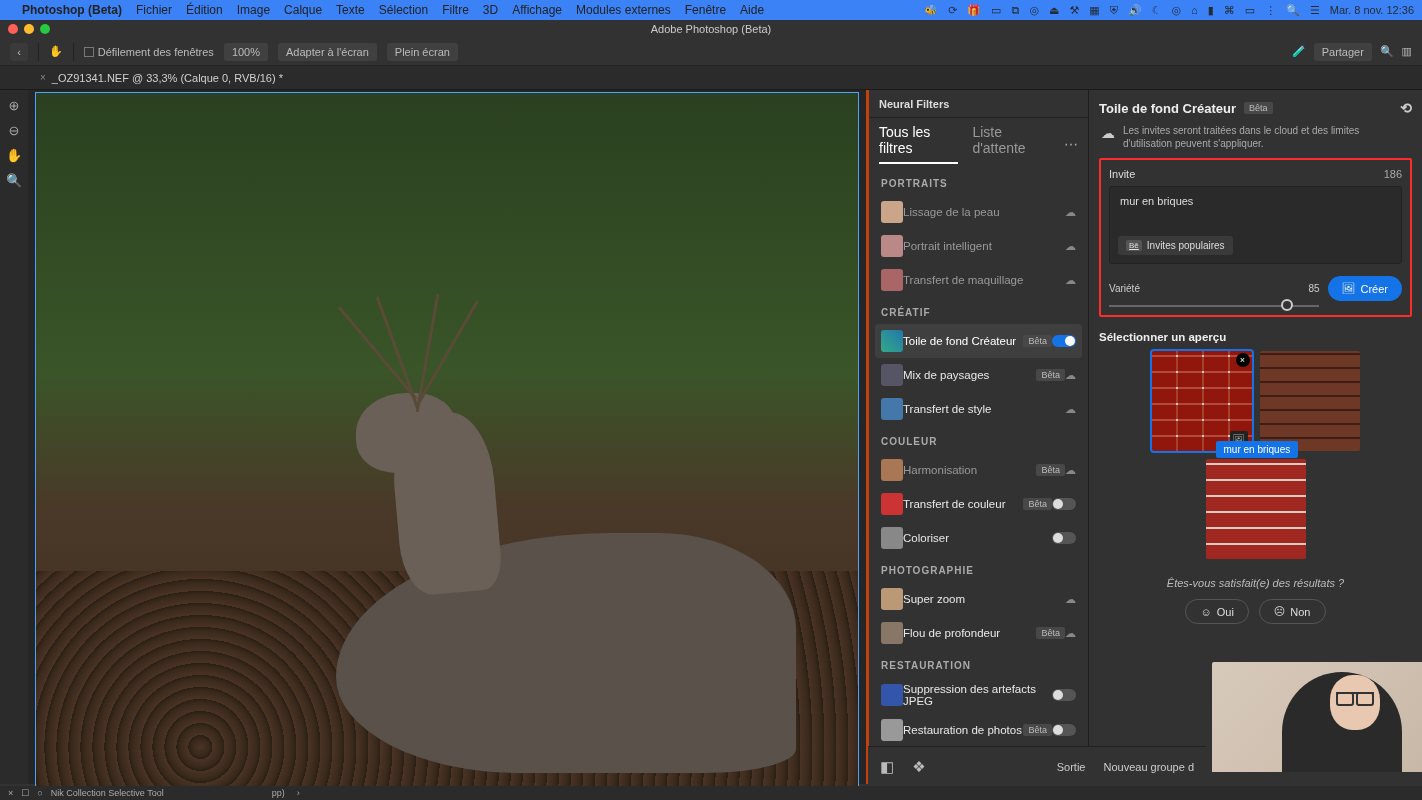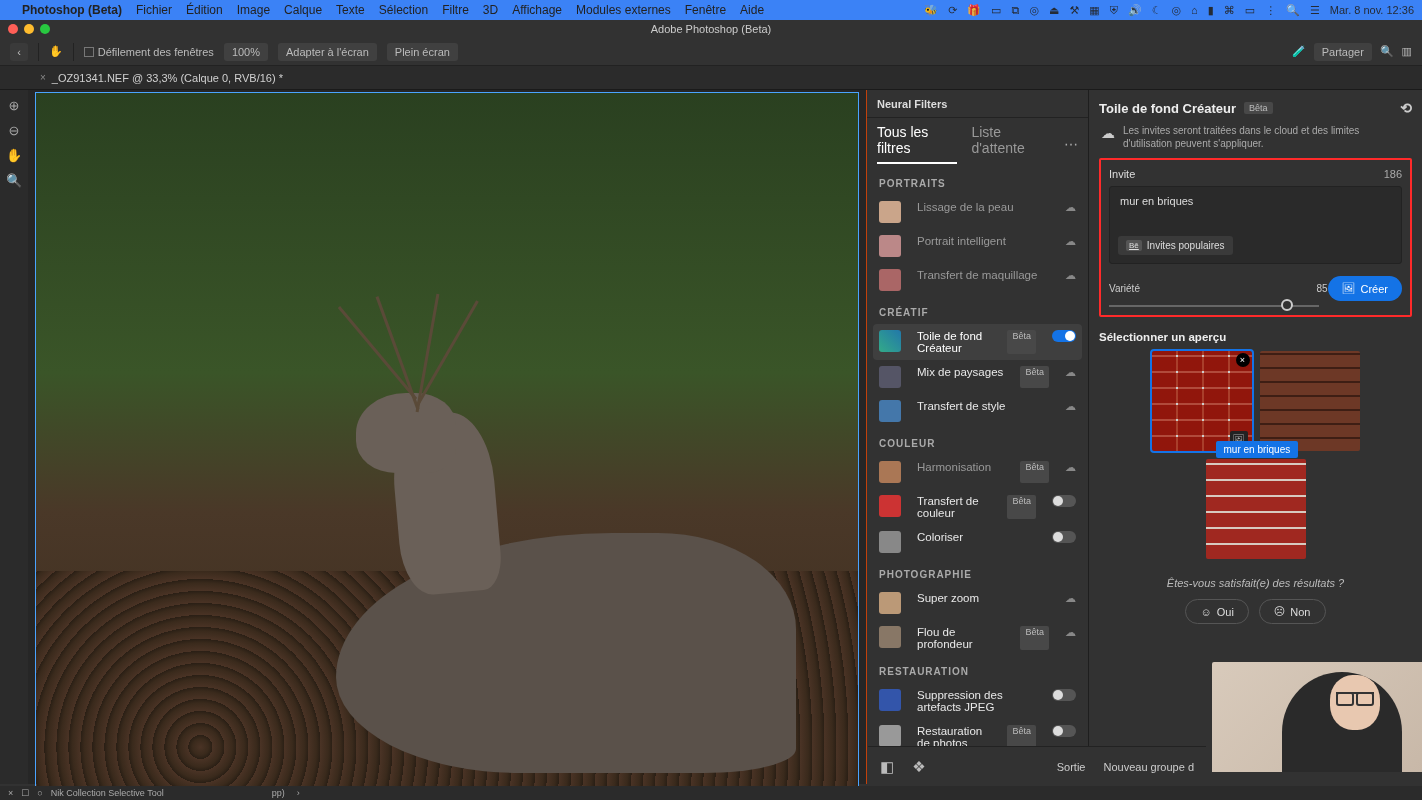--- a/index.html
+++ b/index.html
@@ -43,29 +43,29 @@
 .canvas .deer { position:absolute; left:200px; top:160px; width:560px; height:520px; }
 .canvas .body { position:absolute; bottom:0; right:0; width:460px; height:240px; background:#5a514a; border-radius:60% 30% 20% 40% / 60% 40% 10% 40%; }
 .canvas .neck { position:absolute; bottom:180px; left:160px; width:100px; height:180px; background:#6a6058; border-radius:40% 40% 20% 30%; transform:rotate(-5deg); }
 .canvas .head { position:absolute; bottom:300px; left:120px; width:100px; height:80px; background:#6a6058; border-radius:50% 40% 30% 40%; }
 .canvas .antler { position:absolute; bottom:360px; width:3px; height:120px; background:#5a4a38; }
 .canvas .antler.a1 { left:160px; transform:rotate(-20deg); } .canvas .antler.a2 { left:190px; transform:rotate(10deg); }
 .canvas .antler.a3 { left:140px; transform:rotate(-40deg); } .canvas .antler.a4 { left:210px; transform:rotate(30deg); }
 .canvas .ground { position:absolute; bottom:0; left:0; right:0; height:220px; background: repeating-radial-gradient(circle at 20% 80%, #4a3325 0, #3a2a1c 8px, #2a1f15 12px); }
 
 
-.nf-panel { width: 222px; background: #323232; border-left:1px solid #c2410c; display:flex; flex-direction:column; }
+.nf-panel { width: 222px; background: #323232; border-left:3px solid #c2410c; display:flex; flex-direction:column; }
 .nf-header { height: 28px; display:flex; align-items:center; padding:0 10px; font-size:11px; font-weight:600; color:#ddd; border-bottom:1px solid #222; }
 .nf-tabs { display:flex; align-items:center; padding:6px 10px 0; gap:14px; font-size:14px; }
 .nf-tabs .active { color:#fff; border-bottom:2px solid #fff; padding-bottom:6px; }
 .nf-tabs .inactive { color:#999; padding-bottom:8px; }
 .nf-tabs .more { margin-left:auto; color:#aaa; }
 .nf-list { flex:1; overflow-y:auto; padding: 4px 6px; }
 .nf-cat { font-size:10px; letter-spacing:1px; color:#aaa; font-weight:600; padding:10px 6px 6px; }
-.nf-item { display:flex; gap:16px; padding:6px 6px; border-radius:4px; font-size:11.5px; color:#999; position:relative; }
+.nf-item { display:flex; align-items:center; gap:0; padding:6px 6px; border-radius:4px; font-size:11.5px; color:#999; position:relative; }
 .nf-item .thumb { width:22px; height:22px; border-radius:3px; background:#555; flex-shrink:0; }
 .nf-item .label { flex:1; }
 .nf-item.enabled { color:#e8e8e8; }
 .nf-item.selected { background:#3f3f3f; color:#fff; }
 .nf-item .beta { font-size:9px; background:#484848; color:#bbb; border-radius:2px; padding:1px 5px; }
 .nf-item .cloud { font-size:11px; color:#888; }
 .nf-item .toggle { width:24px; height:12px; border-radius:6px; background:#555; position:relative; }
 .nf-item .toggle.on { background:#1473e6; }
 .nf-item .toggle i { position:absolute; width:10px; height:10px; border-radius:50%; background:#ddd; top:1px; left:1px; }
 .nf-item .toggle.on i { left:13px; background:#fff; }
@@ -77,21 +77,21 @@
 .settings-head .reset { margin-left:auto; font-size:14px; color:#ccc; }
 .cloud-note { display:flex; gap:8px; font-size:10px; color:#aaa; padding:8px 2px; line-height:1.3; }
 .cloud-note .ic { font-size:14px; color:#ccc; }
 
 .highlight-box { border:2px solid #ff2a2a; padding:8px; border-radius:2px; }
 .invite-row { display:flex; justify-content:space-between; font-size:11px; color:#ddd; margin-bottom:6px; }
 .invite-row .count { color:#aaa; }
 .prompt-box { background:#2a2a2a; border:1px solid #222; border-radius:3px; padding:8px 10px 34px; font-size:11px; color:#ddd; position:relative; min-height:78px; }
 .pop-btn { position:absolute; left:8px; bottom:8px; background:#3a3a3a; border-radius:3px; padding:4px 8px; font-size:10px; display:flex; align-items:center; gap:5px; }
 .pop-btn .ic { background:#555; border-radius:2px; font-size:8px; padding:1px 3px;text-decoration:underline; }
-.variety-row { display:flex; align-items:center; margin-top:12px; }
+.variety-row { display:flex; align-items:center; gap:8px; margin-top:12px; }
 .variety-label { font-size:10px; color:#ccc; }
 .variety-val { font-size:10px; color:#ccc; margin-left:auto; }
 .create-btn { background:#1473e6; color:#fff; font-size:11px; padding:6px 14px; border-radius:14px; display:flex; align-items:center; gap:5px; }
 .slider { height:2px; background:#666; position:relative; margin-top:4px; }
 .slider .knob { position:absolute; width:12px; height:12px; border:2px solid #ccc; border-radius:50%; background:#323232; top:-6px; }
 
 .select-preview { font-size:11.5px; font-weight:600; color:#eee; margin:14px 0 8px; }
 .previews { display:flex; gap:8px; flex-wrap:wrap; justify-content:center; }
 .pv { width:100px; height:100px; border-radius:2px; position:relative; }
 .pv.sel { outline:2px solid #1473e6; }

